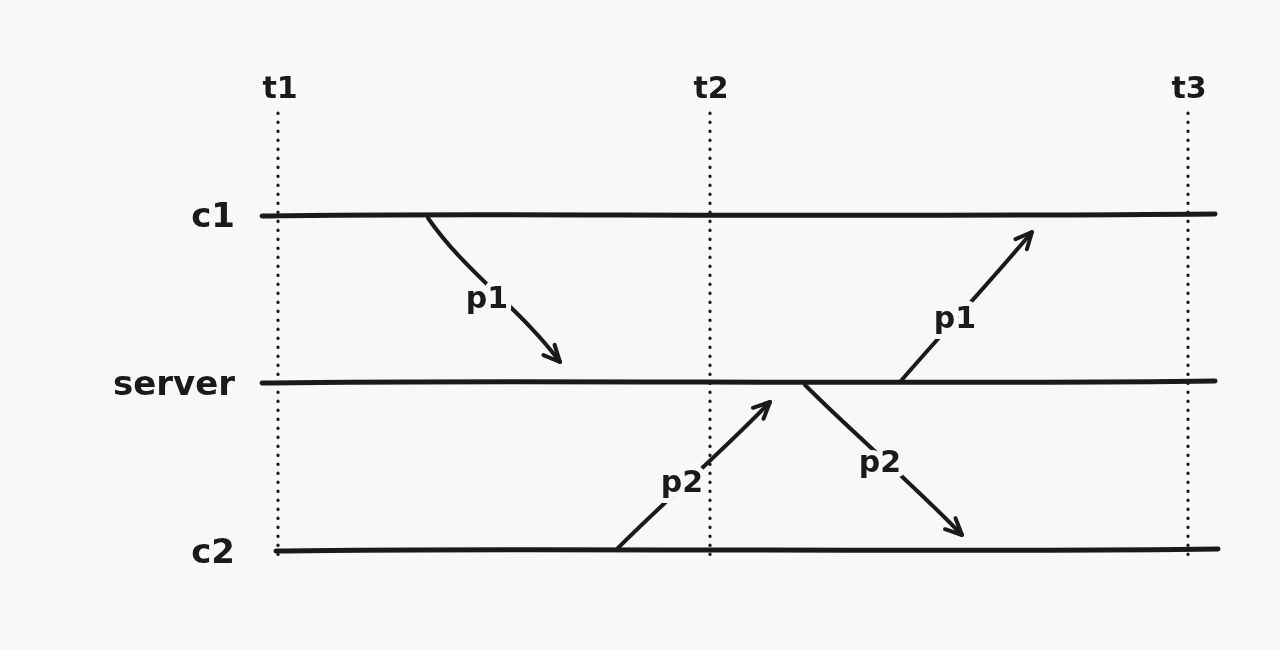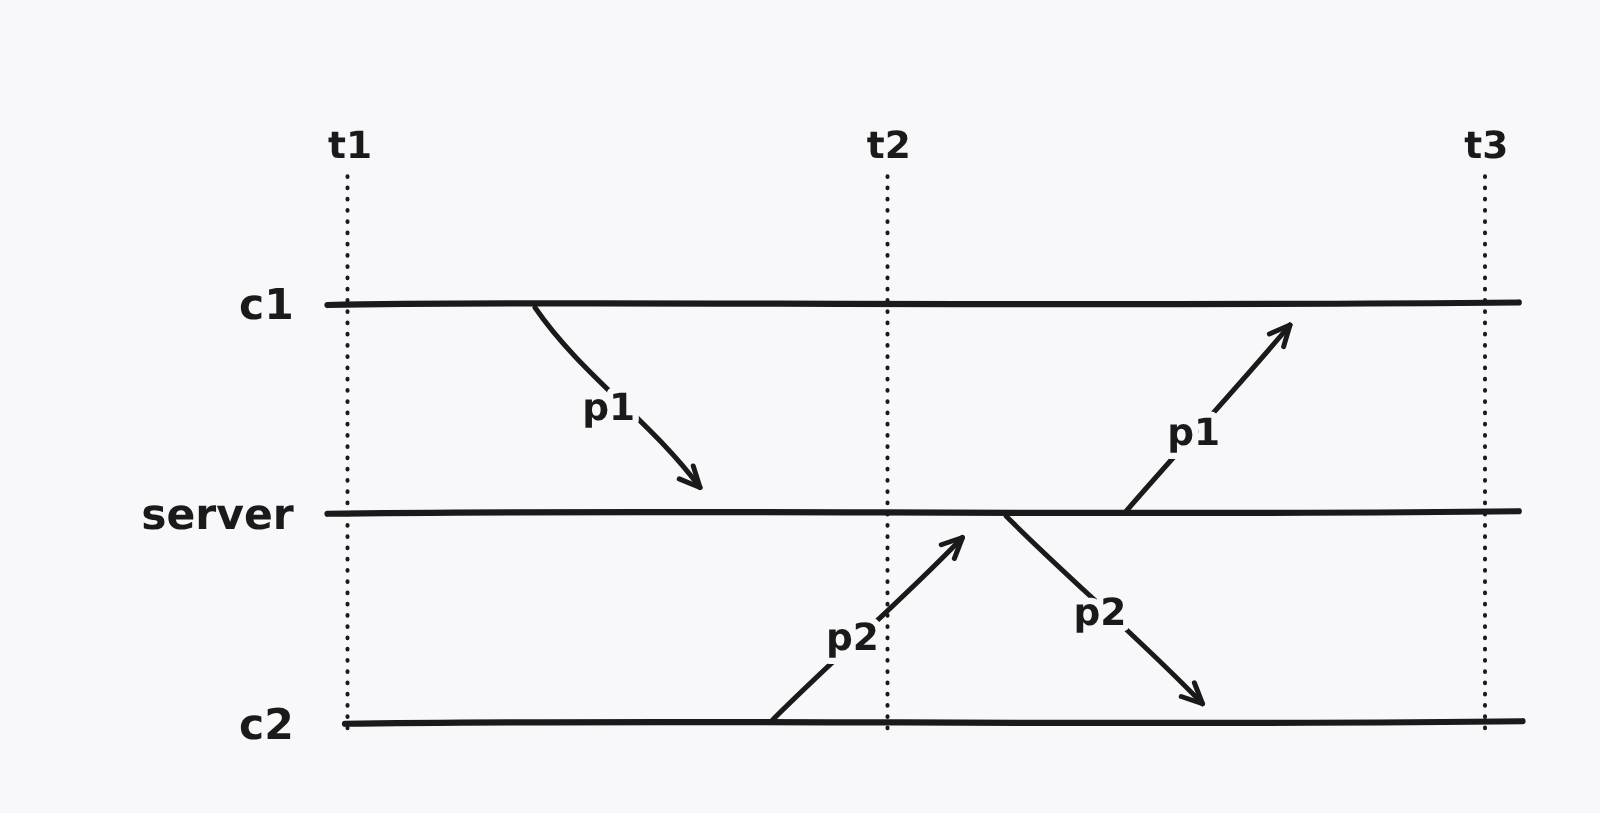--- a/index.html
+++ b/index.html
@@ -8,21 +8,20 @@
     width: 1280px;
     height: 650px;
     background: #f8f8fb;
     overflow: hidden;
     font-family: "DejaVu Sans", sans-serif;
   }
   .stage {
     position: relative;
     width: 1280px;
     height: 498px;
-    margin-top: 28px;
   }
   svg { display: block; }
   .ink-line {
     stroke: #1a1a1a;
     stroke-width: 5;
     fill: none;
     stroke-linecap: round;
   }
   .dotted-line {
     stroke: #1a1a1a;

